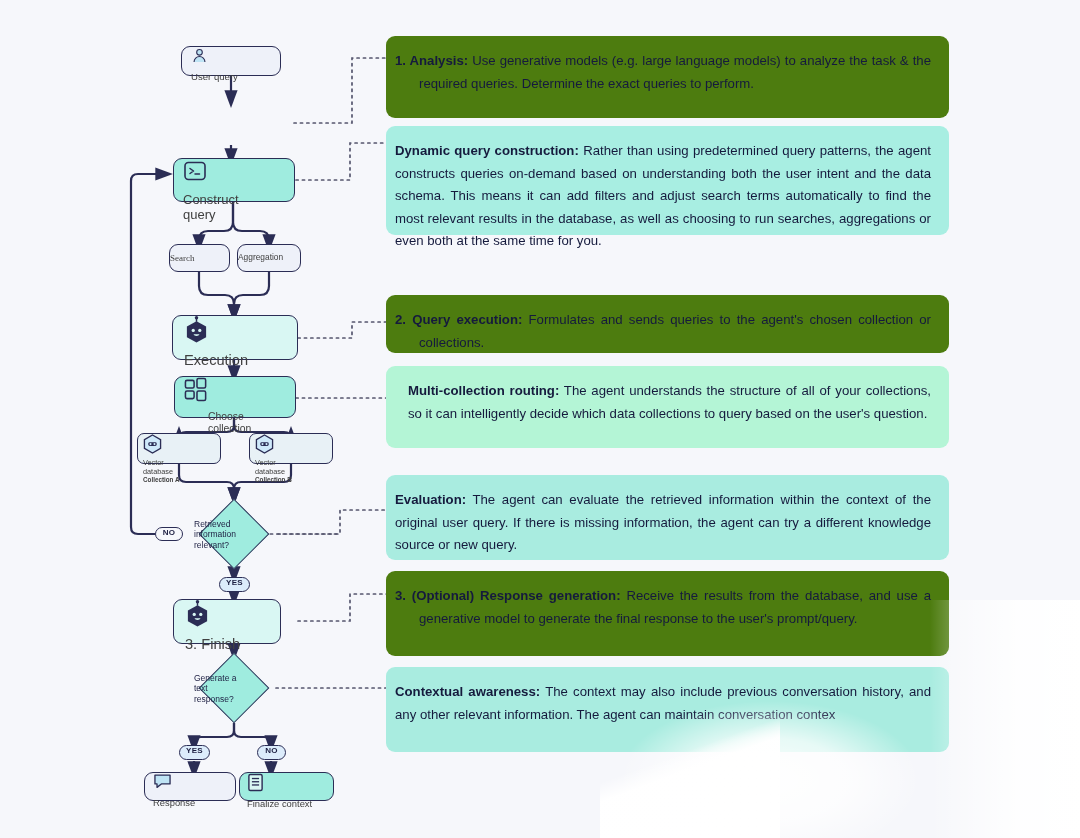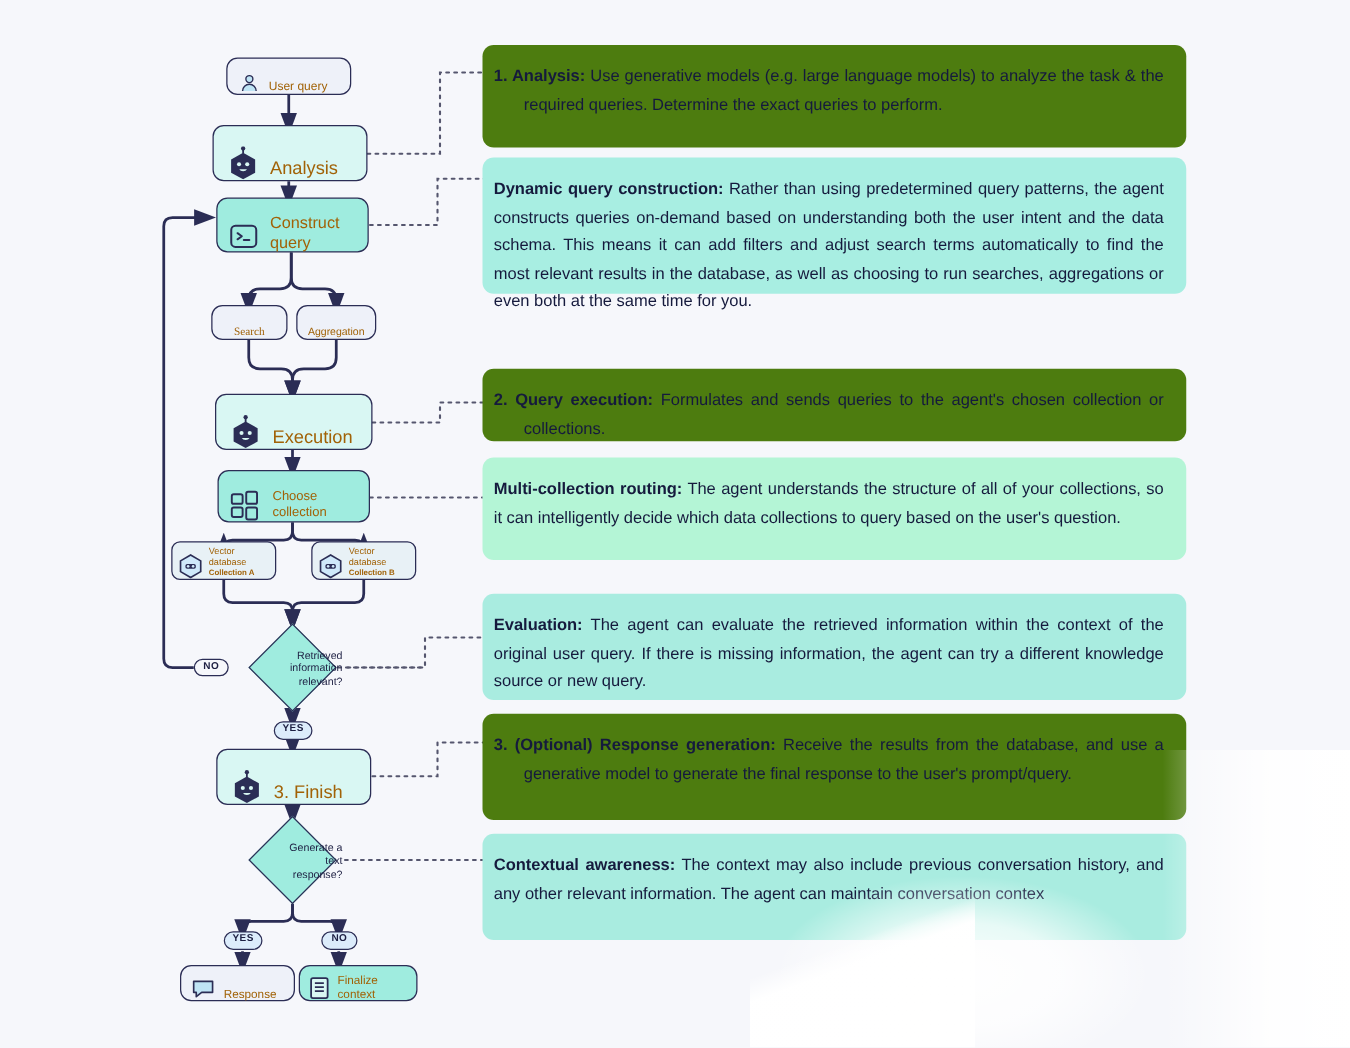--- a/index.html
+++ b/index.html
@@ -21,45 +21,46 @@
   #flow {
     position: absolute;
     left: 0; top: 0;
     width: 390px; height: 838px;
   }
   #flow-svg { position: absolute; left: 0; top: 0; }
 
   .node {
     position: absolute;
     display: flex;
-    align-items: flex-end;
+    align-items: flex-start;
     border: 1.6px solid #2b2d55;
     border-radius: 9px;
-    color: #a16207;
+    color: #404040;
     box-sizing: border-box;
+    flex-direction: column;
   }
   .node .ico { flex: 0 0 auto; display: flex; align-items: center; justify-content: center; }
   .node .lbl { line-height: 1.18; }
 
   
   .v-white  { background: #eef1f9; }
   .v-pale   { background: #d9f7f3; }
   .v-mint   { background: #9fecdf; }
   .v-lite   { background: #e8f1f6; }
 
   
   .diamond {
     position: absolute;
     background: #9fecdf;
     border: 1.6px solid #2b2d55;
     transform: rotate(45deg);
   }
   .diamond-label {
     position: absolute;
-    display: flex; align-items: flex-end; justify-content: center;
+    display: flex; align-items: flex-start; justify-content: center;
     text-align: center;
     color: #1d1f42;
     font-size: 8.5px;
     line-height: 1.22;
     pointer-events: none;
   }
 
   
   .pill {
     position: absolute;
@@ -175,143 +176,130 @@
     <div class="node v-white" style="left:181px; top:46px; width:100px; height:30px; padding:0 9px; gap:7px;">
       <span class="ico">
         <svg width="17" height="17" viewBox="0 0 20 20">
           <circle cx="10" cy="6.2" r="3.3" fill="#bfe4f5" stroke="#2b2d55" stroke-width="1.3"></circle>
           <path d="M3.6,17.5 a6.4,6.4 0 0 1 12.8,0" fill="#bfe4f5" stroke="#2b2d55" stroke-width="1.3"></path>
         </svg>
       </span>
       <span class="lbl" style="font-size:9.6px;">User query</span>
     </div>
 
-    <div class="node v-pale" style="left:170px; top:100px; width:124px; height:45px; padding:0 11px; gap:9px;">
+
+    <div class="node v-mint" style="left:173px; top:158px; width:122px; height:44px; padding:0 9px; gap:9px;">
+      <span class="ico">
+        <svg width="24" height="24" viewBox="0 0 24 24">
+          <rect x="2" y="3.5" width="20" height="17" rx="3.4" fill="#9fecdf" stroke="#2b2d55" stroke-width="1.6"></rect>
+          <path d="M7,9.5 L10.5,12 L7,14.5" fill="none" stroke="#2b2d55" stroke-width="1.5" stroke-linecap="round" stroke-linejoin="round"></path>
+          <line x1="12" y1="15" x2="16.5" y2="15" stroke="#2b2d55" stroke-width="1.5" stroke-linecap="round"></line>
+        </svg>
+      </span>
+      <span class="lbl" style="font-size:13px;">
+        <span>Construct</span><br>
+        <span>query</span>
+      </span>
+    </div>
+
+    <div class="node v-white" style="left:169px; top:244px; width:61px; height:28px; justify-content:center;">
+      <span class="lbl" style="font-size:9px;font-family:Liberation Serif, serif;">Search</span>
+    </div>
+
+    <div class="node v-white" style="left:237px; top:244px; width:64px; height:28px; justify-content:center;">
+      <span class="lbl" style="font-size:8.4px;">Aggregation</span>
+    </div>
+
+    <div class="node v-pale" style="left:172px; top:315px; width:126px; height:45px; padding:0 11px; gap:9px;">
       <span class="ico">
         <svg width="25" height="27" viewBox="0 0 26 28">
           <line x1="13" y1="1.5" x2="13" y2="6" stroke="#2b2d55" stroke-width="1.5"></line>
           <circle cx="13" cy="1.8" r="1.8" fill="#2b2d55"></circle>
           <path d="M13,5.4 L23,11 L23,22 L13,27.5 L3,22 L3,11 Z" fill="#2b2d55"></path>
           <circle cx="9.6" cy="15" r="1.7" fill="#d9f7f3"></circle>
           <circle cx="16.4" cy="15" r="1.7" fill="#d9f7f3"></circle>
           <path d="M9.8,19 a3.4,2.6 0 0 0 6.4,0" fill="#d9f7f3"></path>
         </svg>
       </span>
-      <span class="lbl" style="font-size:14.6px;">Analysis</span>
-    </div>
-
-    <div class="node v-mint" style="left:173px; top:158px; width:122px; height:44px; padding:0 9px; gap:9px;">
-      <span class="ico">
-        <svg width="24" height="24" viewBox="0 0 24 24">
-          <rect x="2" y="3.5" width="20" height="17" rx="3.4" fill="#9fecdf" stroke="#2b2d55" stroke-width="1.6"></rect>
-          <path d="M7,9.5 L10.5,12 L7,14.5" fill="none" stroke="#2b2d55" stroke-width="1.5" stroke-linecap="round" stroke-linejoin="round"></path>
-          <line x1="12" y1="15" x2="16.5" y2="15" stroke="#2b2d55" stroke-width="1.5" stroke-linecap="round"></line>
-        </svg>
-      </span>
-      <span class="lbl" style="font-size:13px;">
-        <span>Construct</span><br>
-        <span>query</span>
-      </span>
-    </div>
-
-    <div class="node v-white" style="left:169px; top:244px; width:61px; height:28px; justify-content:center;">
-      <span class="lbl" style="font-size:9px;font-family:Liberation Serif, serif;">Search</span>
-    </div>
-
-    <div class="node v-white" style="left:237px; top:244px; width:64px; height:28px; justify-content:center;">
-      <span class="lbl" style="font-size:8.4px;">Aggregation</span>
-    </div>
-
-    <div class="node v-pale" style="left:172px; top:315px; width:126px; height:45px; padding:0 11px; gap:9px;">
+      <span class="lbl" style="font-size:14.6px;">Execution</span>
+    </div>
+
+    <div class="node v-mint" style="left:174px; top:376px; width:122px; height:42px; padding:0 9px; gap:9px;">
+      <span class="ico">
+        <svg width="25" height="25" viewBox="0 0 26 26">
+          <rect x="1.5" y="3.5" width="9" height="8" rx="1.6" fill="none" stroke="#2b2d55" stroke-width="1.6"></rect>
+          <rect x="13.5" y="1.5" width="9" height="10" rx="1.6" fill="none" stroke="#2b2d55" stroke-width="1.6"></rect>
+          <rect x="1.5" y="14.5" width="9" height="8" rx="1.6" fill="none" stroke="#2b2d55" stroke-width="1.6"></rect>
+          <rect x="13.5" y="14.5" width="9" height="10" rx="1.6" fill="none" stroke="#2b2d55" stroke-width="1.6"></rect>
+        </svg>
+      </span>
+      <span class="lbl" style="font-size:10.4px;margin-left:24px;">
+        <span>Choose</span><br>
+        <span>collection</span>
+      </span>
+    </div>
+
+    <div class="node v-lite" style="left:137px; top:433px; width:84px; height:31px; padding:0 5px; gap:5px; border-radius:7px;">
+      <span class="ico">
+        <svg width="19" height="20" viewBox="0 0 20 21">
+          <path d="M10,1 L18.5,6 L18.5,15 L10,20 L1.5,15 L1.5,6 Z" fill="#cfe9fb" stroke="#2b2d55" stroke-width="1.4"></path>
+          <rect x="5.6" y="8.6" width="8.8" height="4" rx="1.5" fill="#2b2d55"></rect>
+          <circle cx="7.9" cy="10.6" r="1.1" fill="#cfe9fb"></circle>
+          <circle cx="12.1" cy="10.6" r="1.1" fill="#cfe9fb"></circle>
+        </svg>
+      </span>
+      <span class="lbl" style="font-size:7.3px;">
+        <span>Vector</span><br>
+        <span>database</span><br>
+        <b style="font-size:6.3px;">Collection A</b>
+      </span>
+    </div>
+
+    <div class="node v-lite" style="left:249px; top:433px; width:84px; height:31px; padding:0 5px; gap:5px; border-radius:7px;">
+      <span class="ico">
+        <svg width="19" height="20" viewBox="0 0 20 21">
+          <path d="M10,1 L18.5,6 L18.5,15 L10,20 L1.5,15 L1.5,6 Z" fill="#cfe9fb" stroke="#2b2d55" stroke-width="1.4"></path>
+          <rect x="5.6" y="8.6" width="8.8" height="4" rx="1.5" fill="#2b2d55"></rect>
+          <circle cx="7.9" cy="10.6" r="1.1" fill="#cfe9fb"></circle>
+          <circle cx="12.1" cy="10.6" r="1.1" fill="#cfe9fb"></circle>
+        </svg>
+      </span>
+      <span class="lbl" style="font-size:7.3px;">
+        <span>Vector</span><br>
+        <span>database</span><br>
+        <b style="font-size:6.3px;">Collection B</b>
+      </span>
+    </div>
+
+    <div class="diamond" style="left:209px; top:509px; width:50px; height:50px;"></div>
+    <div class="diamond-label" style="left:194px; top:512px; width:80px; height:45px; flex-direction:column;">
+      <span>Retrieved</span>
+      <span>information</span>
+      <span>relevant?</span>
+    </div>
+
+    <div class="pill plain" style="left:155px; top:527px; width:28px; height:14px;">
+      <span>NO</span>
+    </div>
+
+    <div class="pill" style="left:219px; top:577px; width:31px; height:15px;">
+      <span>YES</span>
+    </div>
+
+    <div class="node v-pale" style="left:173px; top:599px; width:108px; height:45px; padding:0 11px; gap:9px;">
       <span class="ico">
         <svg width="25" height="27" viewBox="0 0 26 28">
           <line x1="13" y1="1.5" x2="13" y2="6" stroke="#2b2d55" stroke-width="1.5"></line>
           <circle cx="13" cy="1.8" r="1.8" fill="#2b2d55"></circle>
           <path d="M13,5.4 L23,11 L23,22 L13,27.5 L3,22 L3,11 Z" fill="#2b2d55"></path>
           <circle cx="9.6" cy="15" r="1.7" fill="#d9f7f3"></circle>
           <circle cx="16.4" cy="15" r="1.7" fill="#d9f7f3"></circle>
           <path d="M9.8,19 a3.4,2.6 0 0 0 6.4,0" fill="#d9f7f3"></path>
         </svg>
       </span>
-      <span class="lbl" style="font-size:14.6px;">Execution</span>
-    </div>
-
-    <div class="node v-mint" style="left:174px; top:376px; width:122px; height:42px; padding:0 9px; gap:9px;">
-      <span class="ico">
-        <svg width="25" height="25" viewBox="0 0 26 26">
-          <rect x="1.5" y="3.5" width="9" height="8" rx="1.6" fill="none" stroke="#2b2d55" stroke-width="1.6"></rect>
-          <rect x="13.5" y="1.5" width="9" height="10" rx="1.6" fill="none" stroke="#2b2d55" stroke-width="1.6"></rect>
-          <rect x="1.5" y="14.5" width="9" height="8" rx="1.6" fill="none" stroke="#2b2d55" stroke-width="1.6"></rect>
-          <rect x="13.5" y="14.5" width="9" height="10" rx="1.6" fill="none" stroke="#2b2d55" stroke-width="1.6"></rect>
-        </svg>
-      </span>
-      <span class="lbl" style="font-size:10.4px;">
-        <span>Choose</span><br>
-        <span>collection</span>
-      </span>
-    </div>
-
-    <div class="node v-lite" style="left:137px; top:433px; width:84px; height:31px; padding:0 5px; gap:5px; border-radius:7px;">
-      <span class="ico">
-        <svg width="19" height="20" viewBox="0 0 20 21">
-          <path d="M10,1 L18.5,6 L18.5,15 L10,20 L1.5,15 L1.5,6 Z" fill="#cfe9fb" stroke="#2b2d55" stroke-width="1.4"></path>
-          <rect x="5.6" y="8.6" width="8.8" height="4" rx="1.5" fill="#2b2d55"></rect>
-          <circle cx="7.9" cy="10.6" r="1.1" fill="#cfe9fb"></circle>
-          <circle cx="12.1" cy="10.6" r="1.1" fill="#cfe9fb"></circle>
-        </svg>
-      </span>
-      <span class="lbl" style="font-size:7.3px;">
-        <span>Vector</span><br>
-        <span>database</span><br>
-        <b style="font-size:6.3px;">Collection A</b>
-      </span>
-    </div>
-
-    <div class="node v-lite" style="left:249px; top:433px; width:84px; height:31px; padding:0 5px; gap:5px; border-radius:7px;">
-      <span class="ico">
-        <svg width="19" height="20" viewBox="0 0 20 21">
-          <path d="M10,1 L18.5,6 L18.5,15 L10,20 L1.5,15 L1.5,6 Z" fill="#cfe9fb" stroke="#2b2d55" stroke-width="1.4"></path>
-          <rect x="5.6" y="8.6" width="8.8" height="4" rx="1.5" fill="#2b2d55"></rect>
-          <circle cx="7.9" cy="10.6" r="1.1" fill="#cfe9fb"></circle>
-          <circle cx="12.1" cy="10.6" r="1.1" fill="#cfe9fb"></circle>
-        </svg>
-      </span>
-      <span class="lbl" style="font-size:7.3px;">
-        <span>Vector</span><br>
-        <span>database</span><br>
-        <b style="font-size:6.3px;">Collection B</b>
-      </span>
-    </div>
-
-    <div class="diamond" style="left:209px; top:509px; width:50px; height:50px;"></div>
-    <div class="diamond-label" style="left:194px; top:512px; width:80px; height:45px; flex-direction:column;">
-      <span>Retrieved</span>
-      <span>information</span>
-      <span>relevant?</span>
-    </div>
-
-    <div class="pill plain" style="left:155px; top:527px; width:28px; height:14px;">
-      <span>NO</span>
-    </div>
-
-    <div class="pill" style="left:219px; top:577px; width:31px; height:15px;">
-      <span>YES</span>
-    </div>
-
-    <div class="node v-pale" style="left:173px; top:599px; width:124px; height:45px; padding:0 11px; gap:9px;">
-      <span class="ico">
-        <svg width="25" height="27" viewBox="0 0 26 28">
-          <line x1="13" y1="1.5" x2="13" y2="6" stroke="#2b2d55" stroke-width="1.5"></line>
-          <circle cx="13" cy="1.8" r="1.8" fill="#2b2d55"></circle>
-          <path d="M13,5.4 L23,11 L23,22 L13,27.5 L3,22 L3,11 Z" fill="#2b2d55"></path>
-          <circle cx="9.6" cy="15" r="1.7" fill="#d9f7f3"></circle>
-          <circle cx="16.4" cy="15" r="1.7" fill="#d9f7f3"></circle>
-          <path d="M9.8,19 a3.4,2.6 0 0 0 6.4,0" fill="#d9f7f3"></path>
-        </svg>
-      </span>
       <span class="lbl" style="font-size:14.6px;">3. Finish</span>
     </div>
 
     <div class="diamond" style="left:209px; top:663px; width:50px; height:50px;"></div>
     <div class="diamond-label" style="left:194px; top:666px; width:80px; height:45px; flex-direction:column;">
       <span>Generate a</span>
       <span>text</span>
       <span>response?</span>
     </div>
 
@@ -352,21 +340,21 @@
     </div>
 
     <div class="panel p-mint" style="top:126px; height:109px; padding-left:9px;">
       <p><b>Dynamic query construction:</b><span> Rather than using predetermined query patterns, the agent constructs queries on-demand based on understanding both the user intent and the data schema. This means it can add filters and adjust search terms automatically to find the most relevant results in the database, as well as choosing to run searches, aggregations or even both at the same time for you.</span></p>
     </div>
 
     <div class="panel p-pale indent" style="top:295px; height:58px;">
       <p><b>2. Query execution:</b><span> Formulates and sends queries to the agent's chosen collection or collections.</span></p>
     </div>
 
-    <div class="panel p-green" style="top:366px; height:82px; padding-left:9px;">
+    <div class="panel p-green" style="top:366px; height:82px; padding-left:22px;">
       <p><b>Multi-collection routing:</b><span> The agent understands the structure of all of your collections, so it can intelligently decide which data collections to query based on the user's question.</span></p>
     </div>
 
     <div class="panel p-aqua" style="top:475px; height:85px; padding-left:9px;">
       <p><b>Evaluation:</b><span> The agent can evaluate the retrieved information within the context of the original user query. If there is missing information, the agent can try a different knowledge source or new query.</span></p>
     </div>
 
     <div class="panel p-pale indent" style="top:571px; height:85px;">
       <p><b>3. (Optional) Response generation:</b><span> Receive the results from the database, and use a generative model to generate the final response to the user's prompt/query.</span></p>
     </div>

